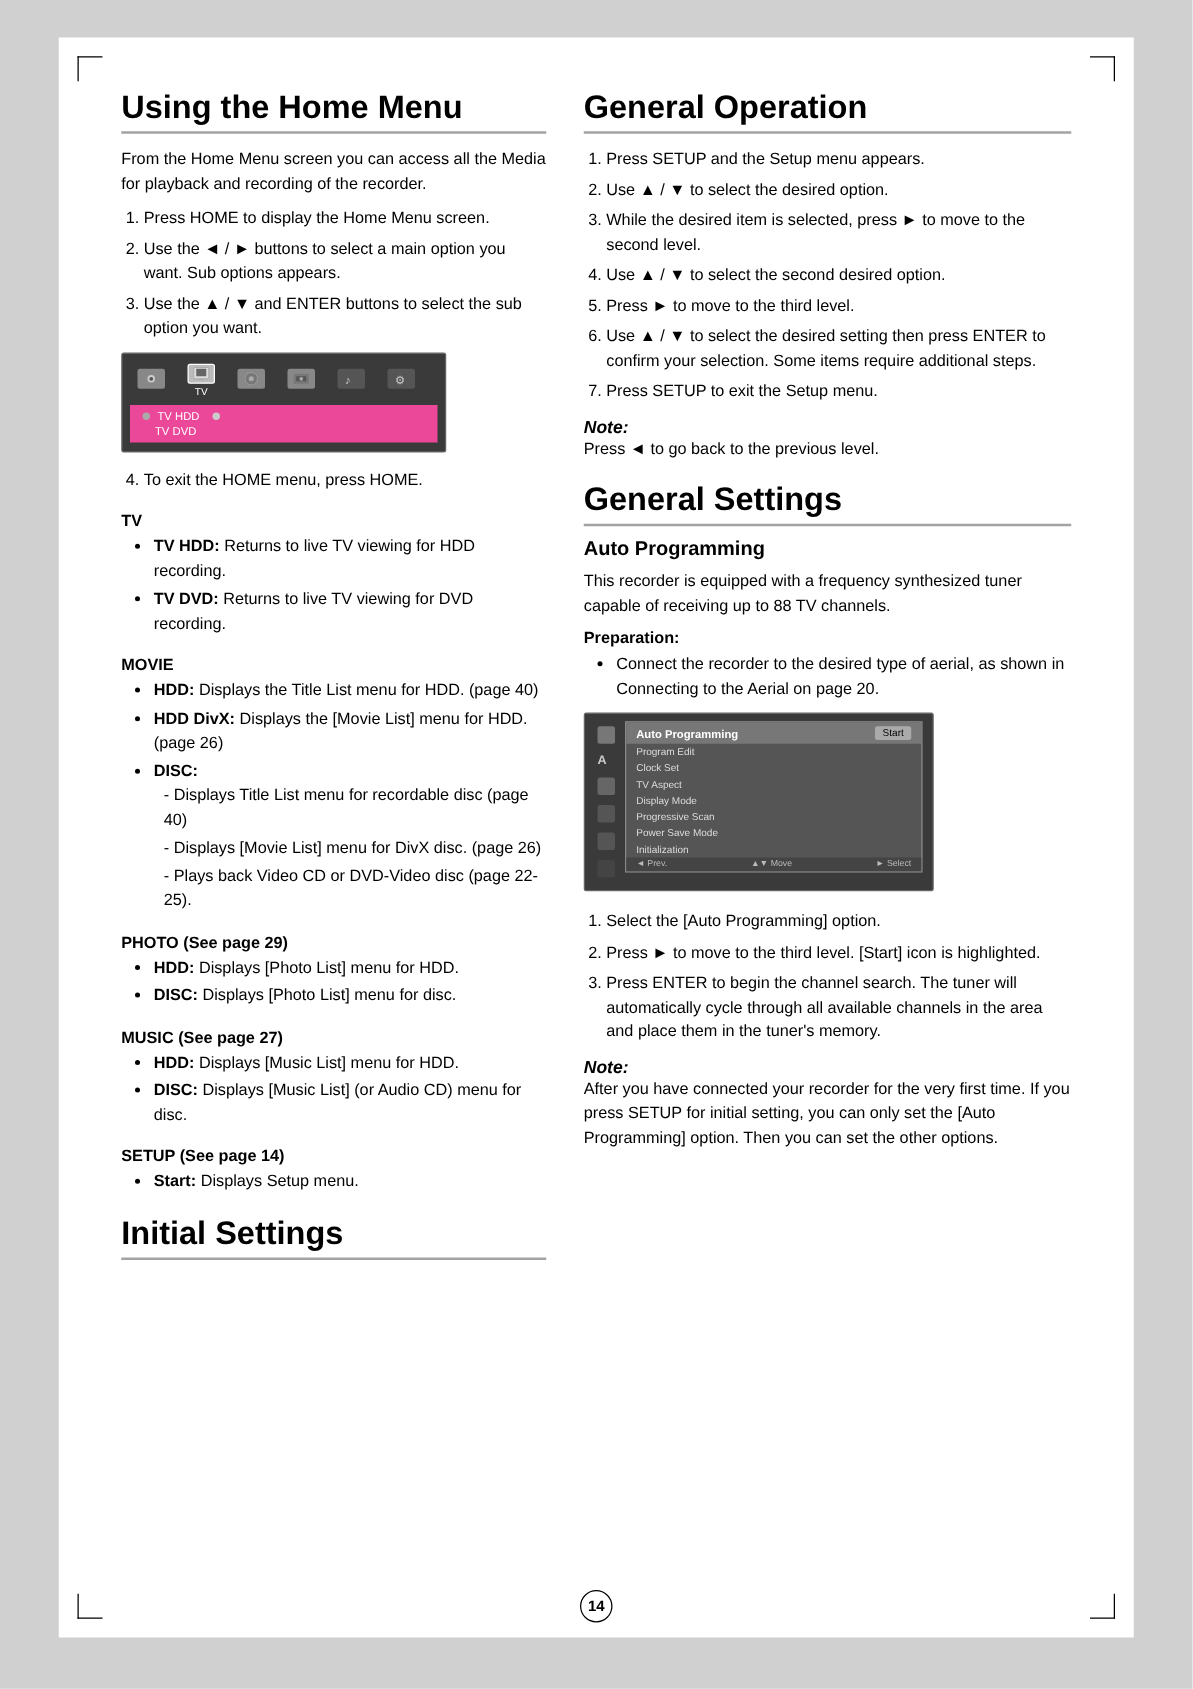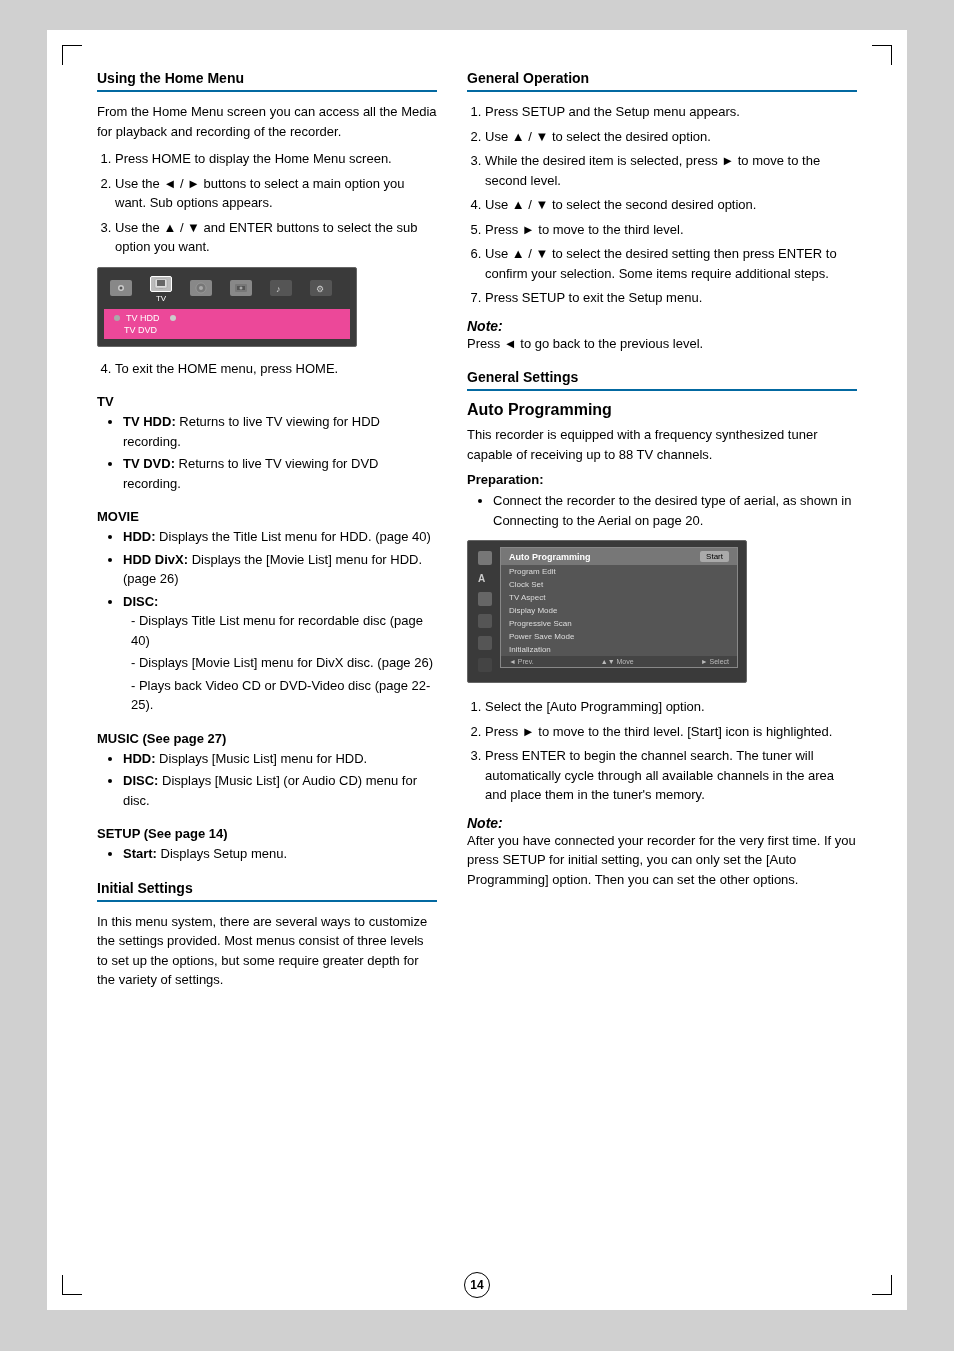--- a/index.html
+++ b/index.html
@@ -37,23 +37,23 @@
       gap: 30px;
     }
     .left-col {
       flex: 0 0 340px;
     }
     .right-col {
       flex: 1;
     }
 
     h2 {
-      font-size: 14px;
-      font-weight: bold;
-      border-bottom: 2px solid #0369a1;
+      font-size: 26px;
+      font-weight: bold;
+      border-bottom: 2px solid #a3a3a3;
       padding-bottom: 4px;
       margin-bottom: 10px;
     }
     h3 {
       font-size: 16px;
       font-weight: bold;
       margin-bottom: 6px;
     }
     h4 {
       font-size: 13px;
@@ -347,39 +347,45 @@
             <span class="bold">DISC:</span>
             <ul style="list-style:none;margin-left:8px;">
               <li>- Displays Title List menu for recordable disc (page 40)</li>
               <li>- Displays [Movie List] menu for DivX disc. (page 26)</li>
               <li>- Plays back Video CD or DVD-Video disc (page 22-25).</li>
             </ul>
           </li>
         </ul>
       </div>
 
+      <div class="section">
+        <div class="category-title">PHOTO (See page 29)</div>
+        <ul>
+          <li><span class="bold">HDD:</span> Displays [Photo List] menu for HDD.</li>
+          <li><span class="bold">DISC:</span> Displays [Photo List] menu for disc.</li>
+        </ul>
+      </div>
 
       <div class="section">
         <div class="category-title">MUSIC (See page 27)</div>
         <ul>
           <li><span class="bold">HDD:</span> Displays [Music List] menu for HDD.</li>
           <li><span class="bold">DISC:</span> Displays [Music List] (or Audio CD) menu for disc.</li>
         </ul>
       </div>
 
       <div class="section">
         <div class="category-title">SETUP (See page 14)</div>
         <ul>
           <li><span class="bold">Start:</span> Displays Setup menu.</li>
         </ul>
       </div>
 
       <div class="section">
         <h2>Initial Settings</h2>
-        <p>In this menu system, there are several ways to customize the settings provided. Most menus consist of three levels to set up the options, but some require greater depth for the variety of settings.</p>
       </div>
 
     </div>
 
     <div class="right-col">
 
       <div class="section">
         <h2>General Operation</h2>
         <ol>
           <li>Press SETUP and the Setup menu appears.</li>

